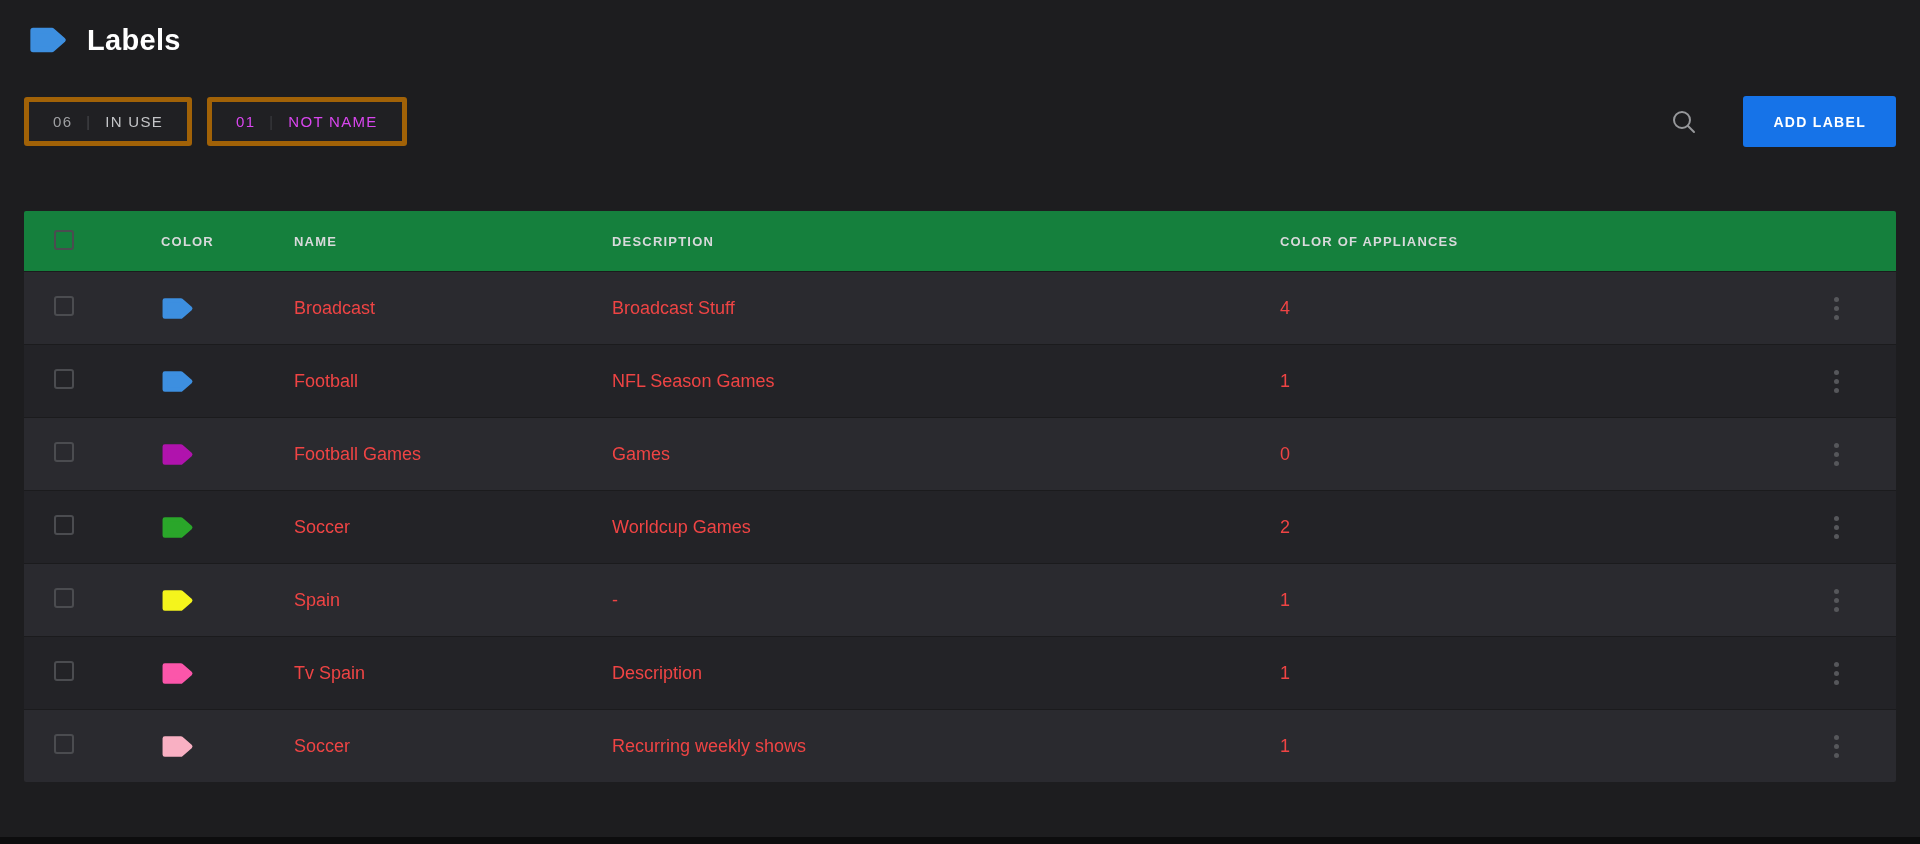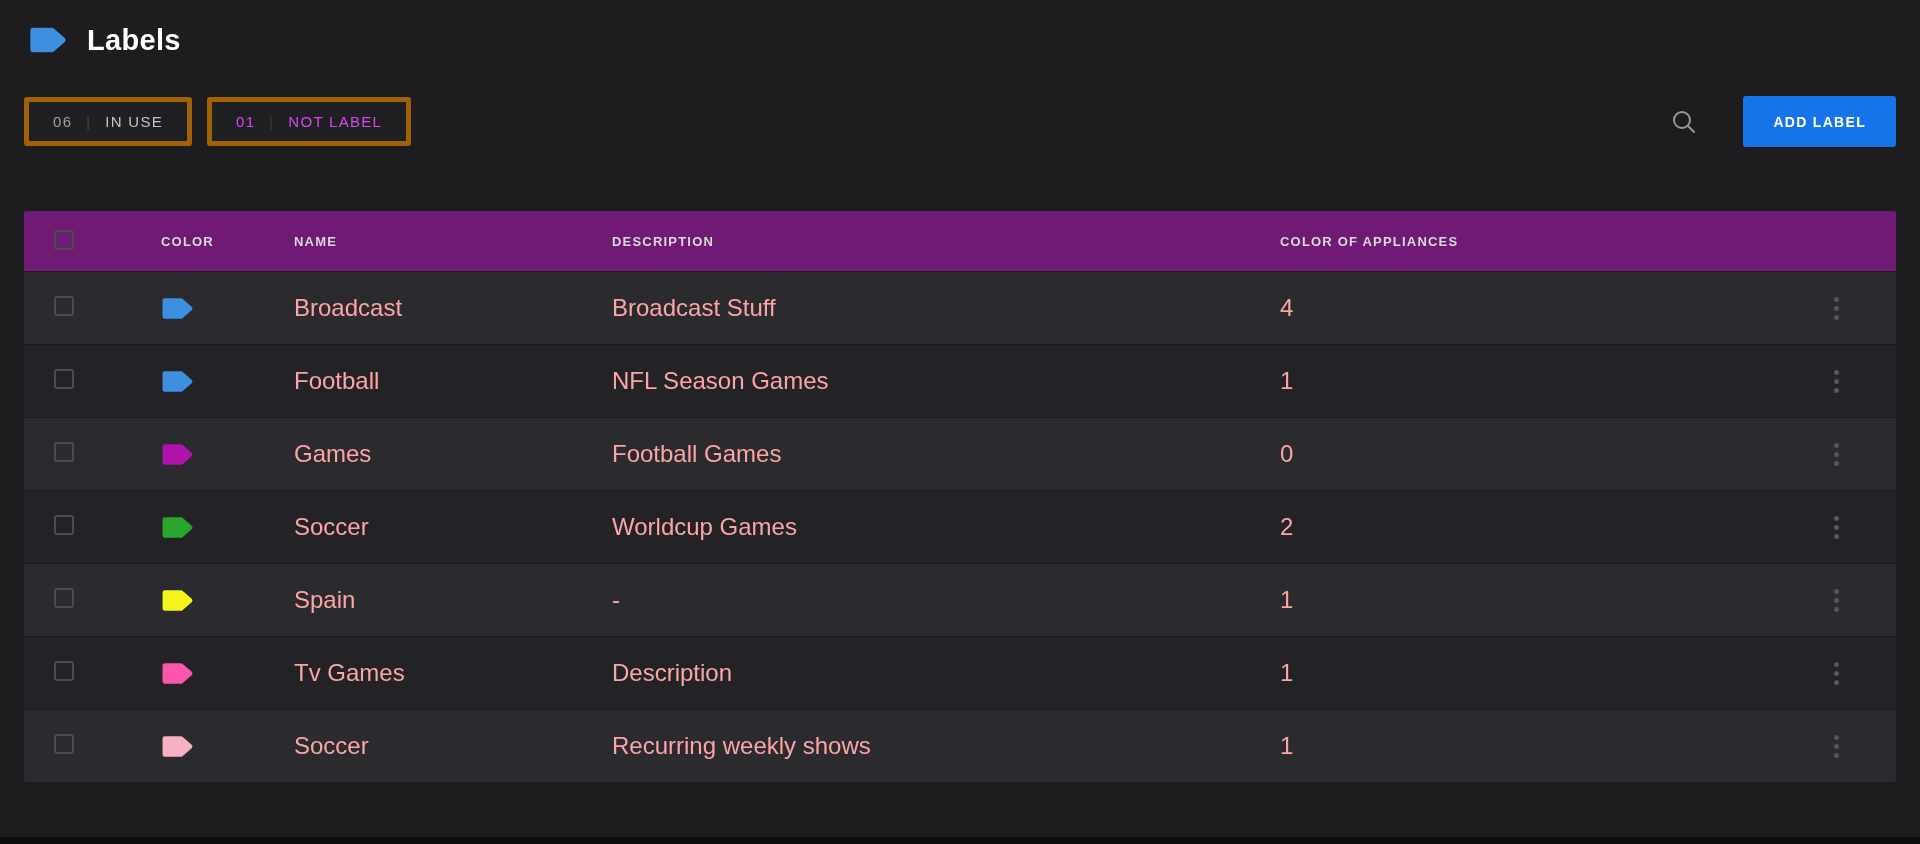--- a/index.html
+++ b/index.html
@@ -46,24 +46,24 @@
 
   
   .table { width: 100%; border-radius: 2px; overflow: hidden; }
   .trow {
     display: grid;
     grid-template-columns: 107px 133px 318px 660px 1fr 70px;
     align-items: center;
     padding-left: 30px;
   }
   .thead {
-    background: #701a75; height: 60px;
+    background: #15803d; height: 60px;
     font-size: 13px; letter-spacing: 1.2px; color: #d8d9db; font-weight: 700;
   }
-  .tbody .trow { height: 73px; font-size: 24px; color: #fca5a5; border-top: 1px solid #1b1b1d; }
+  .tbody .trow { height: 73px; font-size: 18px; color: #ef4444; border-top: 1px solid #1b1b1d; }
   .tbody .trow:nth-child(odd) { background: #2a2a2f; }
   .tbody .trow:nth-child(even) { background: #232327; }
 
   .checkbox {
     width: 20px; height: 20px;
     border: 2px solid #4b4c50; border-radius: 3px;
     background: transparent; cursor: pointer; display: inline-block;
   }
 
   .cell-num { padding-left: 8px; }
@@ -89,21 +89,21 @@
 
   <div class="toolbar">
     <div class="pill">
       <span class="count">06</span>
       <span class="sep">|</span>
       <span class="lbl">IN USE</span>
     </div>
     <div class="pill dim">
       <span class="count">01</span>
       <span class="sep">|</span>
-      <span class="lbl">NOT LABEL</span>
+      <span class="lbl">NOT NAME</span>
     </div>
 
     <div class="toolbar-right">
       <button class="search-btn">
         <svg width="26" height="26" viewBox="0 0 26 26" fill="none">
           <circle cx="11" cy="11" r="8" stroke="#97989b" stroke-width="2"></circle>
           <line x1="17" y1="17" x2="23" y2="23" stroke="#97989b" stroke-width="2" stroke-linecap="round"></line>
         </svg>
       </button>
       <button class="add-label-btn">ADD LABEL</button>
@@ -158,22 +158,22 @@
     </div>
   </div>
 
   <div class="trow">
     <div><span class="checkbox"></span></div>
     <div>
       <svg class="tag-svg" width="33" height="23" viewBox="0 0 28 20">
         <polygon points="3,3 17,3 25,10 17,17 3,17" stroke-width="4" stroke-linejoin="round" fill="#b013ad" stroke="#b013ad"></polygon>
       </svg>
     </div>
+    <div>Football Games</div>
     <div>Games</div>
-    <div>Football Games</div>
     <div class="cell-num">0</div>
     <div>
       <button class="kebab-btn">
         <i></i>
               <i></i>
               <i></i>
       </button>
     </div>
   </div>
 
@@ -215,21 +215,21 @@
     </div>
   </div>
 
   <div class="trow">
     <div><span class="checkbox"></span></div>
     <div>
       <svg class="tag-svg" width="33" height="23" viewBox="0 0 28 20">
         <polygon points="3,3 17,3 25,10 17,17 3,17" stroke-width="4" stroke-linejoin="round" fill="#fb56aa" stroke="#fb56aa"></polygon>
       </svg>
     </div>
-    <div>Tv Games</div>
+    <div>Tv Spain</div>
     <div>Description</div>
     <div class="cell-num">1</div>
     <div>
       <button class="kebab-btn">
         <i></i>
               <i></i>
               <i></i>
       </button>
     </div>
   </div>

